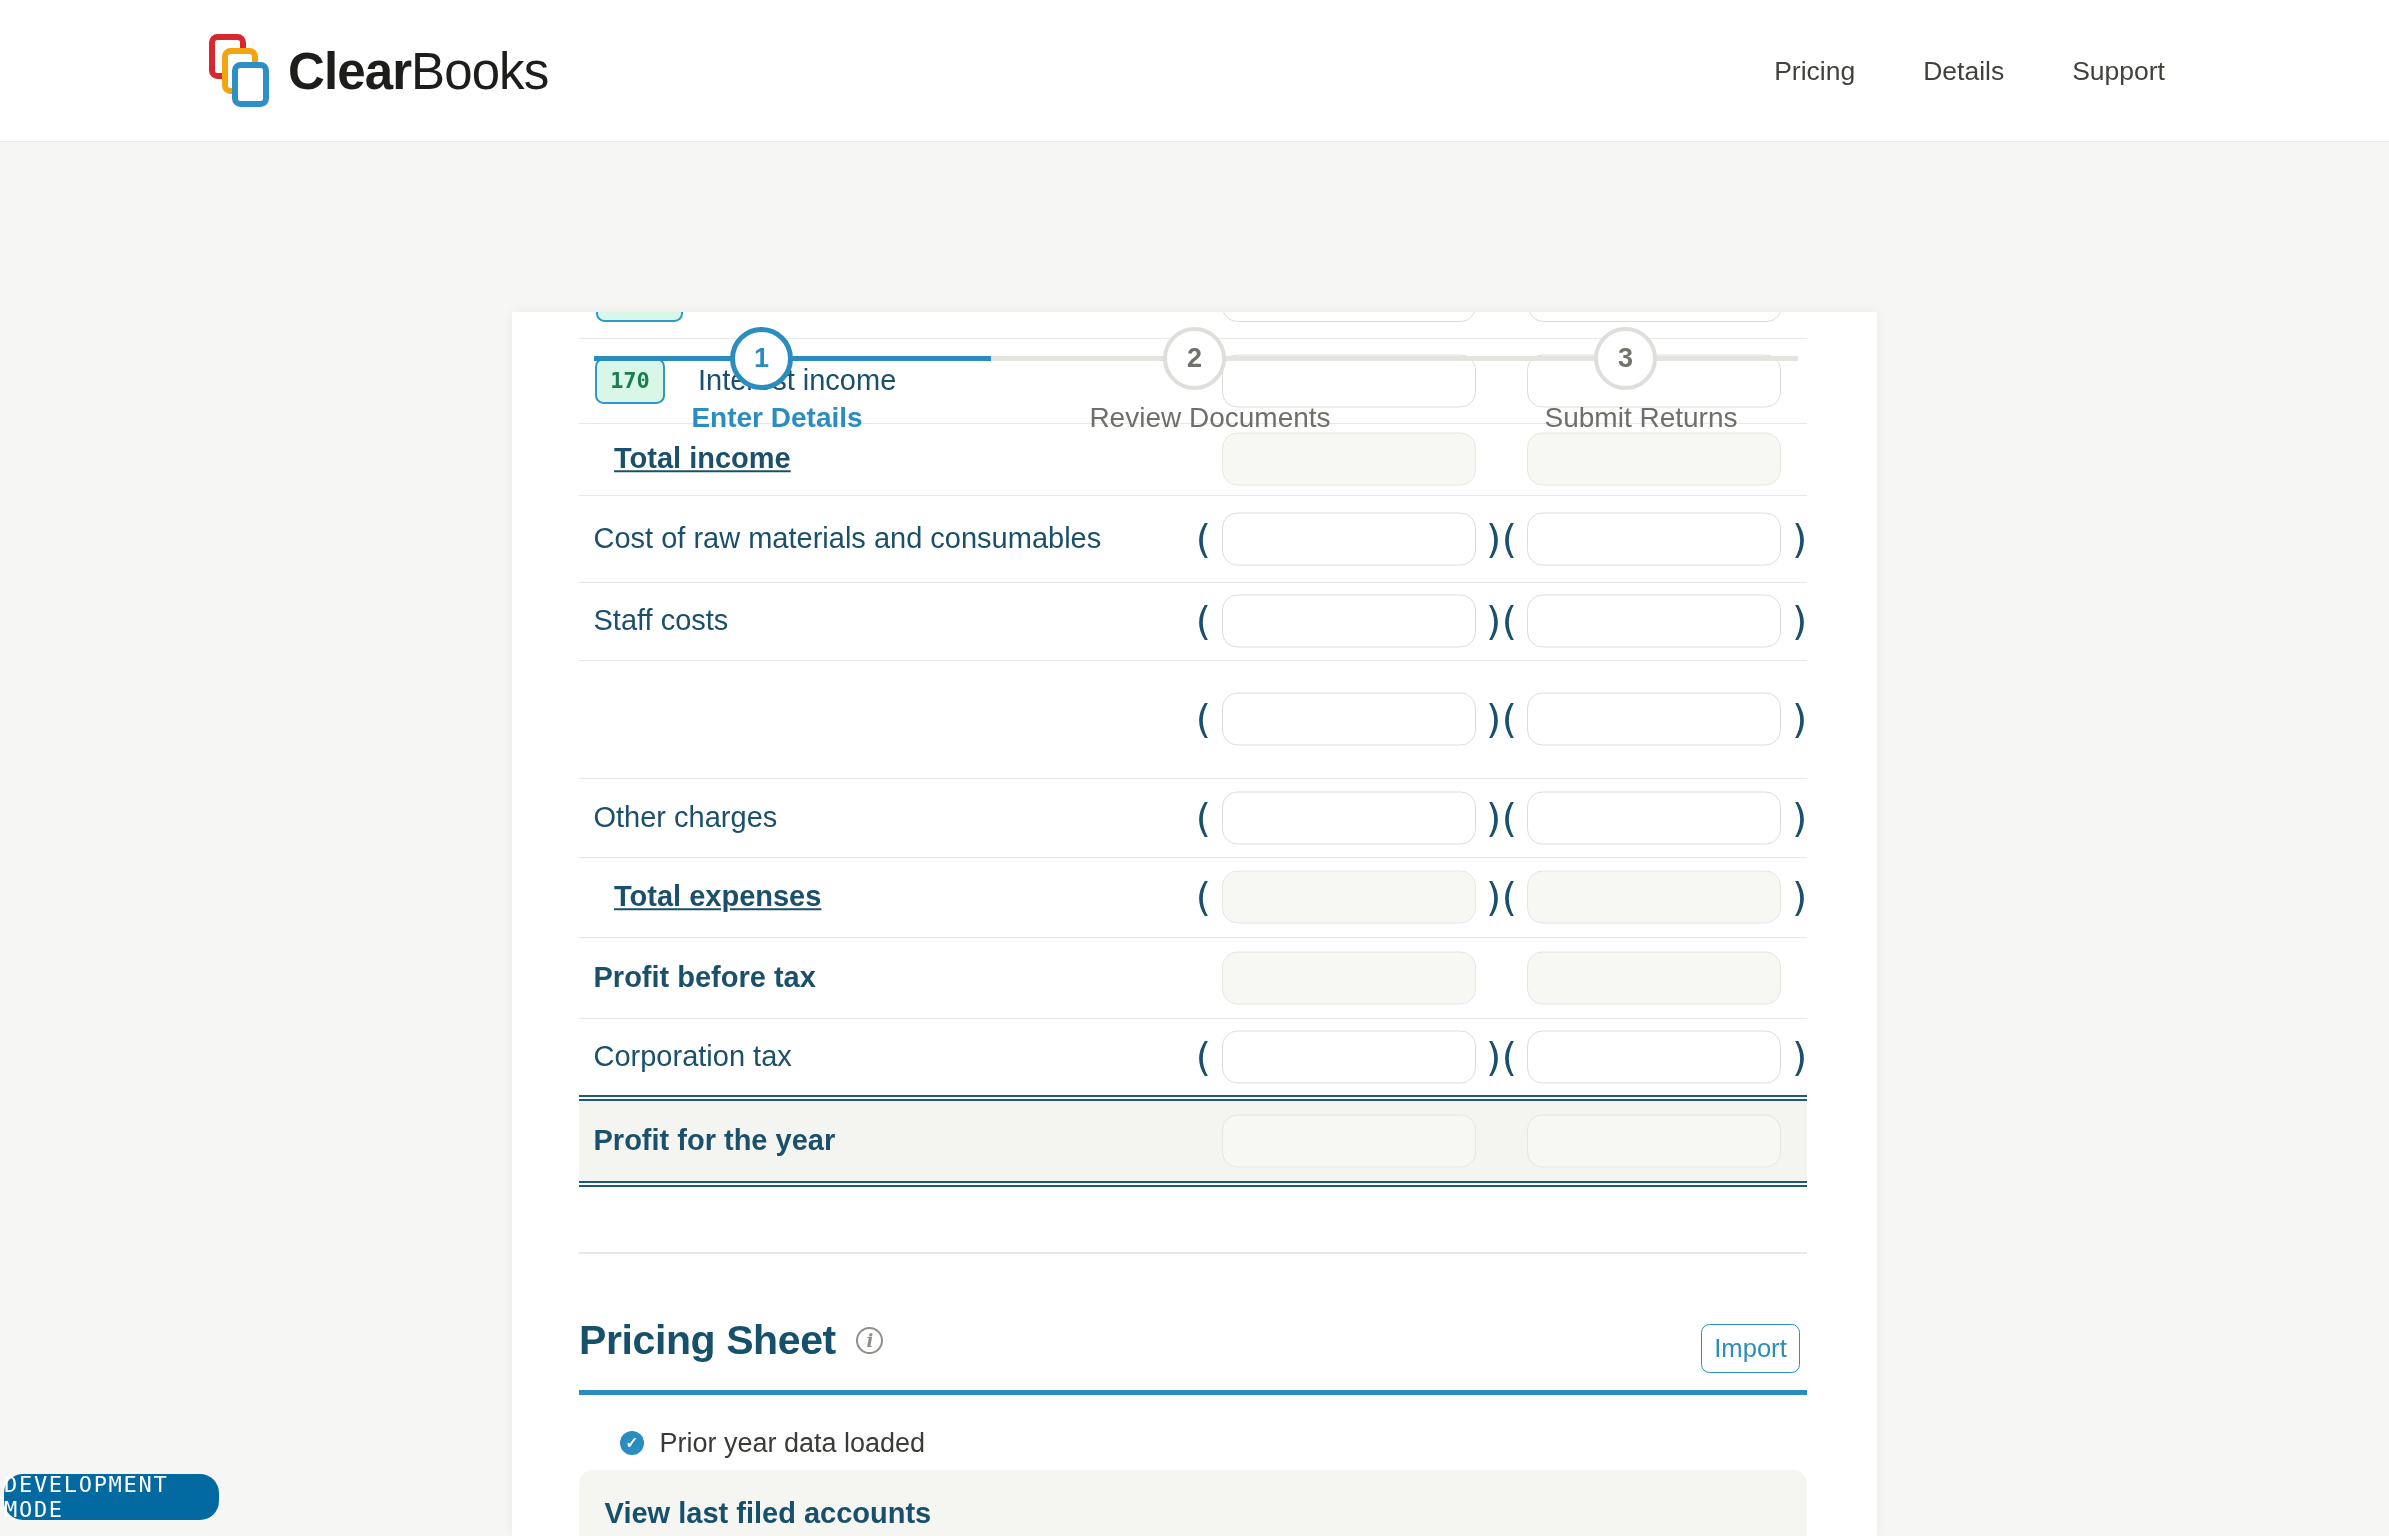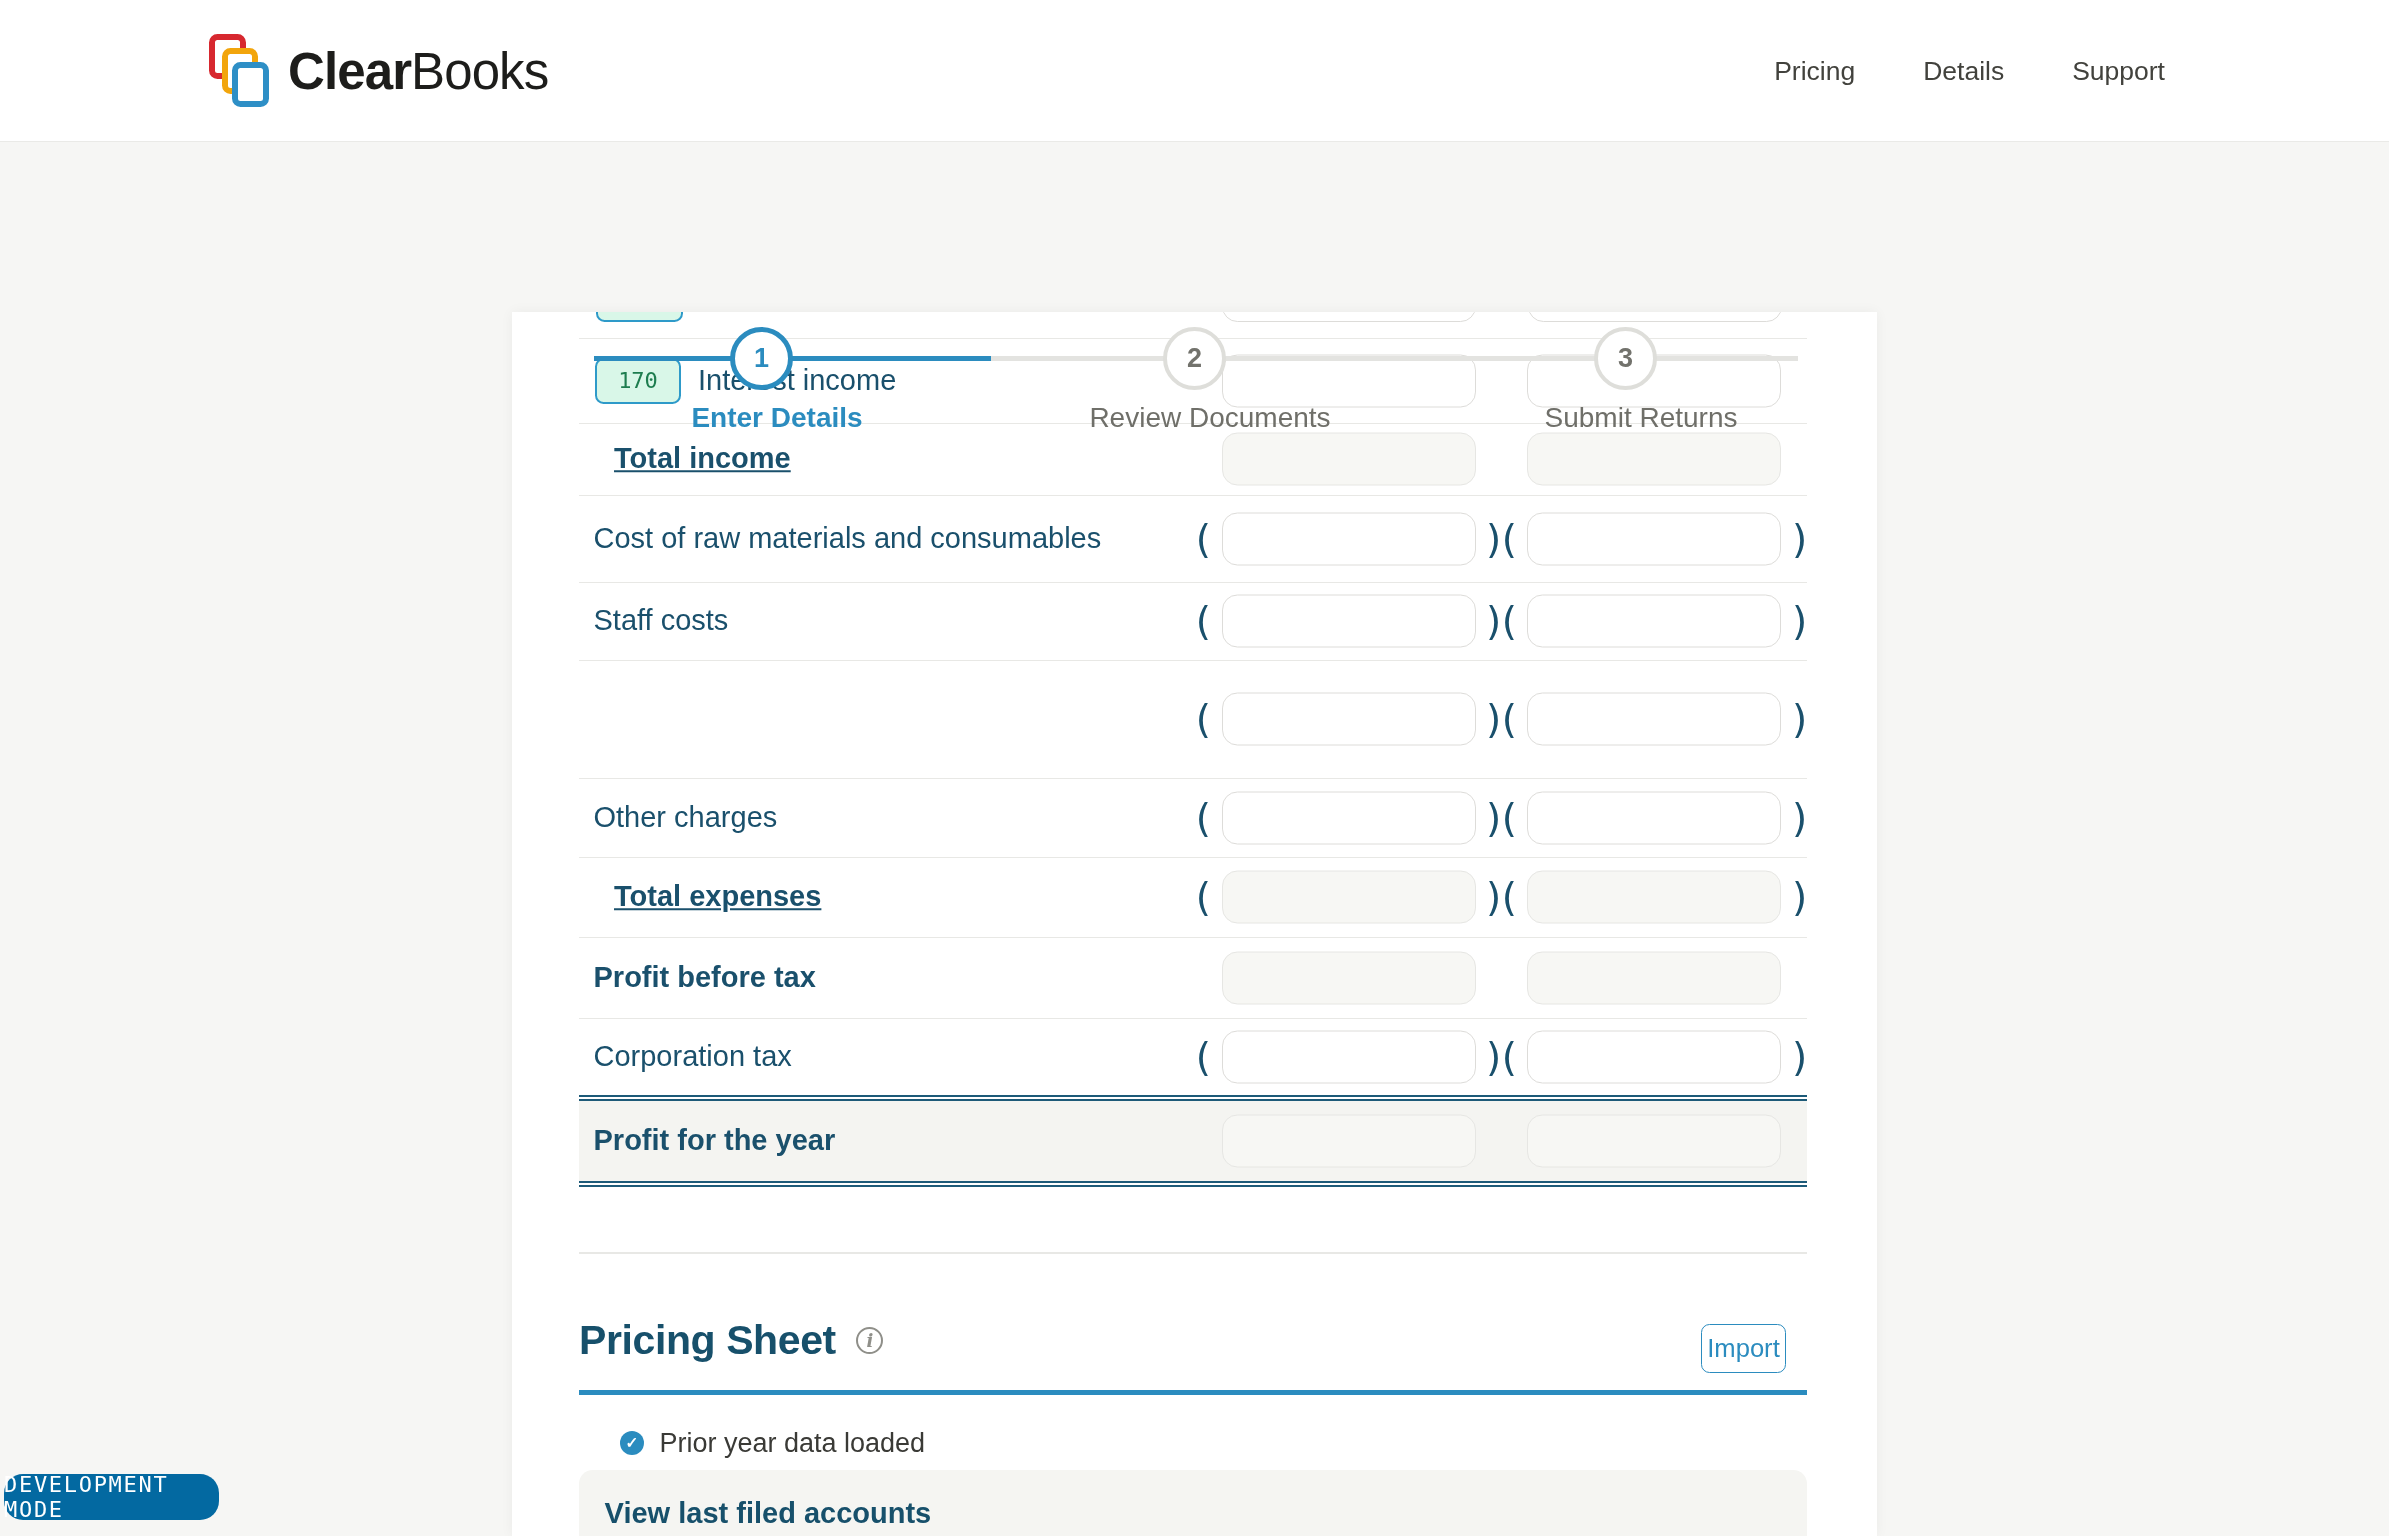--- a/index.html
+++ b/index.html
@@ -66,23 +66,23 @@
   .dline { height:6px; border-top:2.6px solid #1d5a78; border-bottom:2.6px solid #1d5a78; }
   .lab {
     position:absolute; left:14.5px; top:50%; transform:translateY(-50%);
     font-size:29px; color:#1a506c; line-height:1.5; max-width:614px;
   }
   .row.bold .lab { font-weight:700; }
   .row.bold-indent .lab { left:35px; font-weight:700;text-decoration:underline; }
   .lab.with-badge { left:119px; }
   .code-badge {
     position:absolute; left:16px; top:50%; transform:translateY(-50%);
-    width:86px; height:46px; border:2.6px solid #2e9ac9; border-radius:8.5px;
+    width:70px; height:46px; border:2.6px solid #2e9ac9; border-radius:8.5px;
     background:#d9f7e8; color:#1e7d4f;
-    font-family:"DejaVu Sans Mono", monospace; font-size:22px; font-weight:400;
+    font-family:"DejaVu Sans Mono", monospace; font-size:22px; font-weight:700;
     display:flex; align-items:center; justify-content:center;
   }
   .cell {
     position:absolute; top:50%; transform:translateY(-50%);
     width:254px; height:53px; border:1.7px solid #dddcd9; border-radius:15.4px;
     background:#fff; font-size:25.6px; color:#1a506c; padding:0 15.4px; outline:none;
   }
   .c1 { left:643px; } .c2 { left:948px; }
   .cell.dis { background:#f7f7f4; border-color:#e6e6e3; }
   .paren {
@@ -97,21 +97,21 @@
   
   .divider2 { position:absolute; left:67px; top:940px; width:1228px; height:1.7px; background:#e8e8e5; }
   .bs-title-wrap { position:absolute; left:67px; top:1005px; display:flex; align-items:center; gap:20.5px; }
   .bs-title { font-size:41px; font-weight:700; color:#17506b; letter-spacing:-0.4px; }
   .info-icon {
     width:27px; height:27px; border:2.6px solid #8f8f89; border-radius:50%;
     color:#8f8f89; font-size:18px; font-weight:700; font-family:"DejaVu Serif", serif; font-style:italic;
     display:flex; align-items:center; justify-content:center;
   }
   .import-btn {
-    position:absolute; left:1189px; top:1012px; width:85px; height:49px;
+    position:absolute; left:1189px; top:1012px; width:99px; height:49px;
     background:#fff; border:1.7px solid #2b8cbf; border-radius:8.5px;
     color:#2b8cbf; font-size:25.6px; font-family:"Liberation Sans", sans-serif;
     display:flex; align-items:center; justify-content:center; cursor:pointer;
   }
   .blue-rule { position:absolute; left:67px; top:1078px; width:1228px; height:5.1px; background:#2b8cbf; }
   .status { position:absolute; left:108px; top:1109px; height:44px; display:flex; align-items:center; gap:15.4px; }
   .check-icon {
     width:24px; height:24px; border-radius:50%; background:#2b8cbf; color:#fff;
     font-size:15.4px; font-weight:700; display:flex; align-items:center; justify-content:center;
   }

